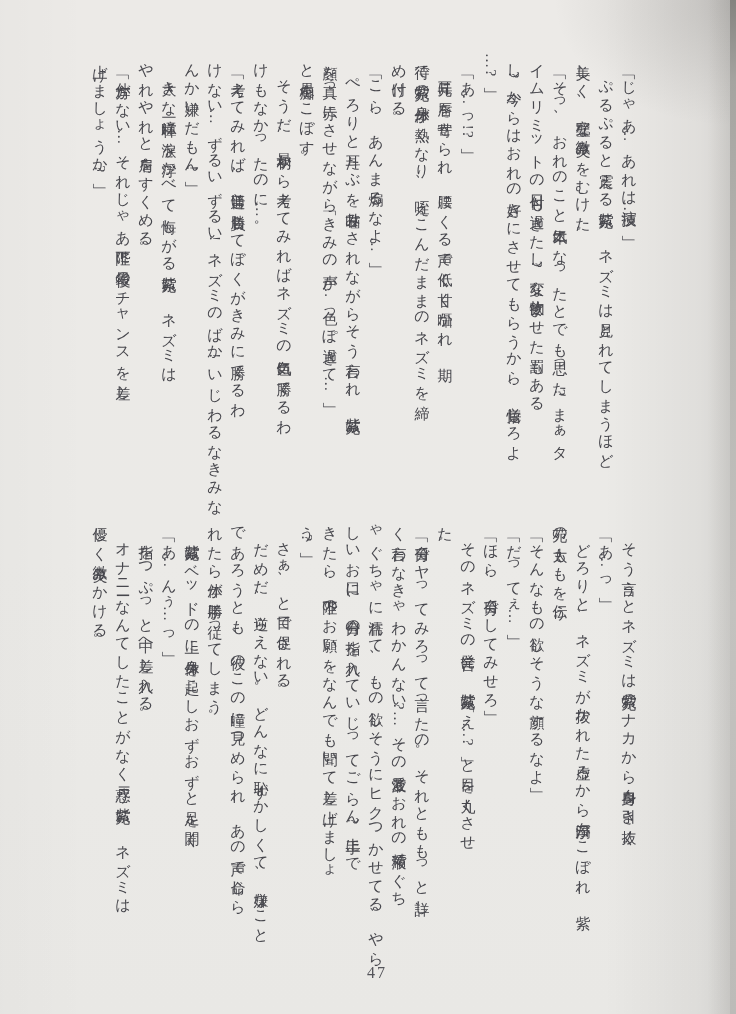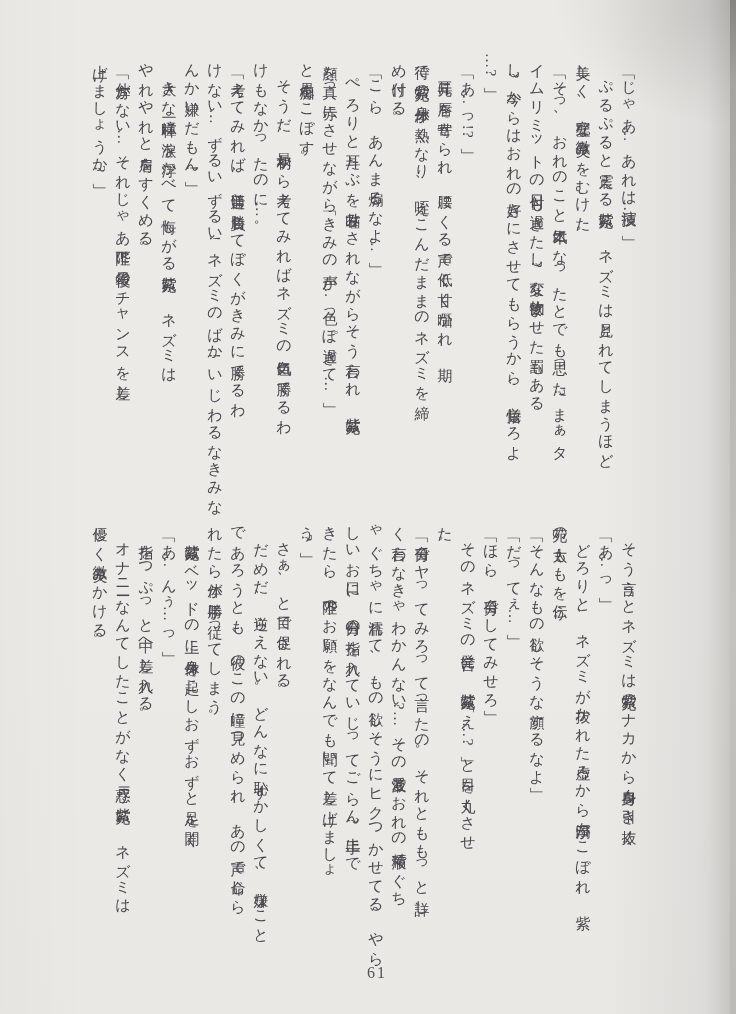--- a/index.html
+++ b/index.html
@@ -109,18 +109,18 @@
       <div class="vline">　だめだ、逆らえない。どんなに恥ずかしくて、嫌なこと</div>
       <div class="vline">であろうとも、彼のこの瞳に見つめられ、あの声で命じら</div>
       <div class="vline">れたら体が勝手に従ってしまう。</div>
       <div class="vline">　紫苑はベッドの上に身体を起こしおずおずと足を開く。</div>
       <div class="vline">　「あ…んぅ…っ」</div>
       <div class="vline">　指をつぷっと中へ差し入れる。</div>
       <div class="vline">　オナニーなんてしたことがなく戸惑う紫苑に、ネズミは</div>
       <div class="vline">優しく微笑みかける。</div>
     </div>
 
-  <div class="page-number">61</div>
+  <div class="page-number">47</div>
 
   <div class="scan-edge-soft"></div>
   <div class="scan-edge"></div>
 
 </div>
 
 </body></html>

